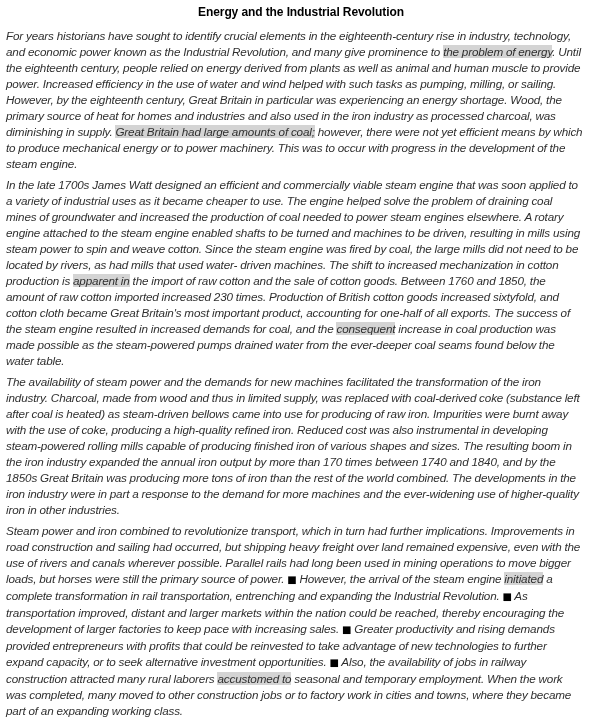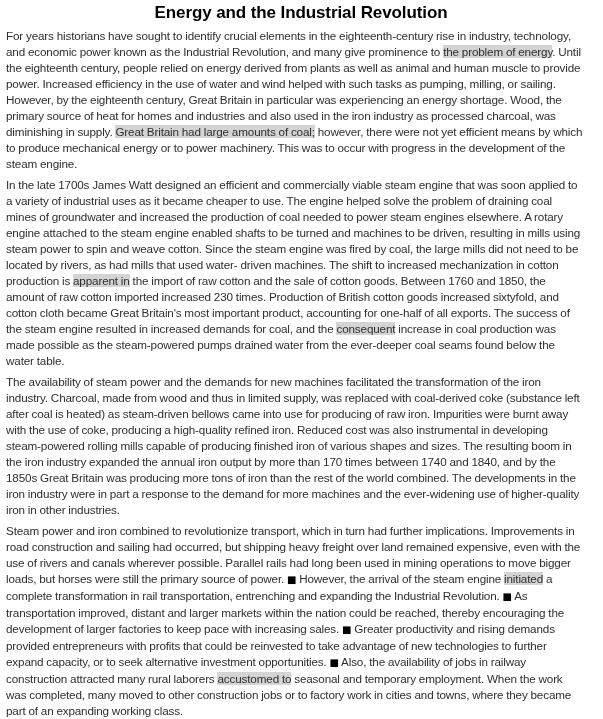--- a/index.html
+++ b/index.html
@@ -14,36 +14,37 @@
   }
   .page {
     box-sizing: border-box;
     width: 603px;
     height: 719px;
     padding: 3px 7px 0 6px;
     background: var(--bg, #ffffff);
     overflow: hidden;
   }
   .title {
-    font-size: 17px;
+    font-size: 12px;
     line-height: 19px;
     font-weight: 700;
     text-align: center;
     margin: 0 0 6px 0;
     color: var(--title, #000000);
     letter-spacing: -0.1px;
   }
   .para {
     font-size: 11.7px;
     line-height: 16px;
     margin: 0 12px 5px 0;
     color: var(--text, #2f2f2f);
     letter-spacing: -0.15px;
     word-spacing: -0.2px;
     text-align: left;
+    font-style: italic;
   }
   .hl {
     background: var(--hl, #d4d4d4);
   }
   .marker {
     color: var(--marker, #000000);
     font-family: "DejaVu Sans", sans-serif;
     font-size: 10px;
     cursor: pointer;
   }

